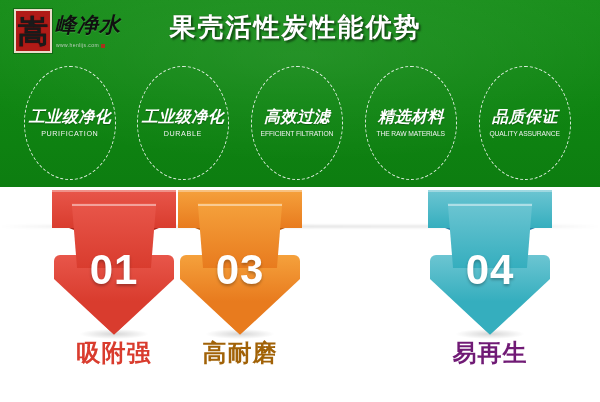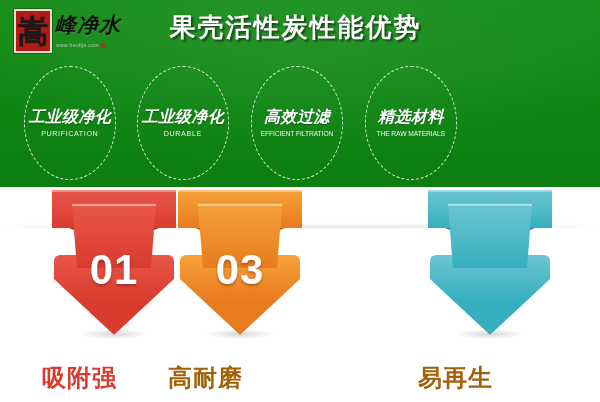--- a/index.html
+++ b/index.html
@@ -132,21 +132,21 @@
   }
 
   .num{
     position:absolute;left:0;top:62px;width:124px;text-align:center;
     color:#ffffff;font-size:42px;font-weight:bold;letter-spacing:1px;
     line-height:1;z-index:6;
     text-shadow:0 2px 3px rgba(0,0,0,.28);
   }
 
   .caption{
-    position:absolute;left:-10px;top:179px;width:144px;
+    position:absolute;left:-10px;top:154px;width:144px;text-align:center;
     font-size:24px;font-weight:bold;letter-spacing:1px;line-height:1;
   }
 </style>
 </head>
 <body>
 
 <div id="stage">
 
   <div class="green-band" style="background: linear-gradient(rgb(26, 143, 28) 0%, rgb(15, 133, 18) 55%, rgb(13, 125, 16) 100%);">
     <div class="band-sheen"></div>
@@ -176,20 +176,24 @@
       <div class="ell" style="left:251px;">
         <div class="ell-cn">高效过滤</div>
         <div class="ell-en tight">EFFICIENT FILTRATION</div>
       </div>
 
       <div class="ell" style="left:365px;">
         <div class="ell-cn">精选材料</div>
         <div class="ell-en tight">THE RAW MATERIALS</div>
       </div>
 
+      <div class="ell" style="left:479px;">
+        <div class="ell-cn">品质保证</div>
+        <div class="ell-en tight">QUALITY ASSURANCE</div>
+      </div>
 
     </div>
   </div>
 
   <div class="arrows">
     <div class="shelf"></div>
 
     <div class="arrow-unit" id="u0" style="left:52px;">
       <div class="wing l" id="w0l" style="background: linear-gradient(rgb(156, 30, 22) 0%, rgb(168, 34, 24) 100%);"></div>
       <div class="wing r" id="w0r" style="background: linear-gradient(rgb(156, 30, 22) 0%, rgb(168, 34, 24) 100%);"></div>
@@ -225,17 +229,18 @@
       <div class="wing l" id="w3l" style="background: linear-gradient(rgb(31, 127, 150) 0%, rgb(42, 127, 168) 100%);"></div>
       <div class="wing r" id="w3r" style="background: linear-gradient(rgb(31, 127, 150) 0%, rgb(42, 127, 168) 100%);"></div>
       <div class="banner" id="b3" style="background: linear-gradient(rgb(108, 197, 210) 0%, rgb(53, 174, 190) 100%);"></div>
       <div class="banner-top-line"></div>
       <div class="arrow-shadow"></div>
       <div class="head" id="h3">
           <div class="head-shape" id="hs3" style="background: linear-gradient(rgb(108, 197, 210) 0%, rgb(53, 174, 190) 58%, rgb(53, 174, 190) 100%);"></div>
         </div>
       <div class="shaft" id="s3" style="background: linear-gradient(rgb(108, 197, 210) 0%, rgb(53, 174, 190) 100%);"></div>
       <div class="shaft-hl"></div>
-      <div class="caption" id="c3" style="color: #a16207;">易再生</div>
+      <div class="num">04</div>
+      <div class="caption" id="c3" style="color: #701a75;">易再生</div>
     </div>
 
   </div>
 </div>
 
 </body></html>

